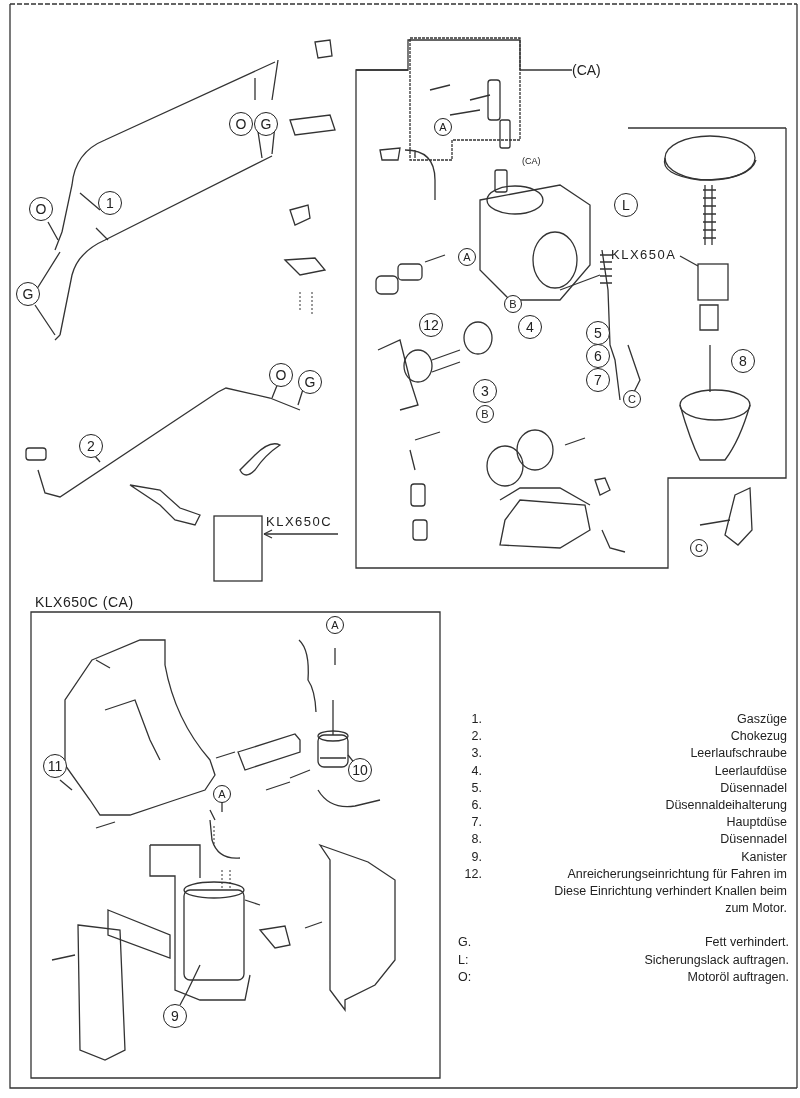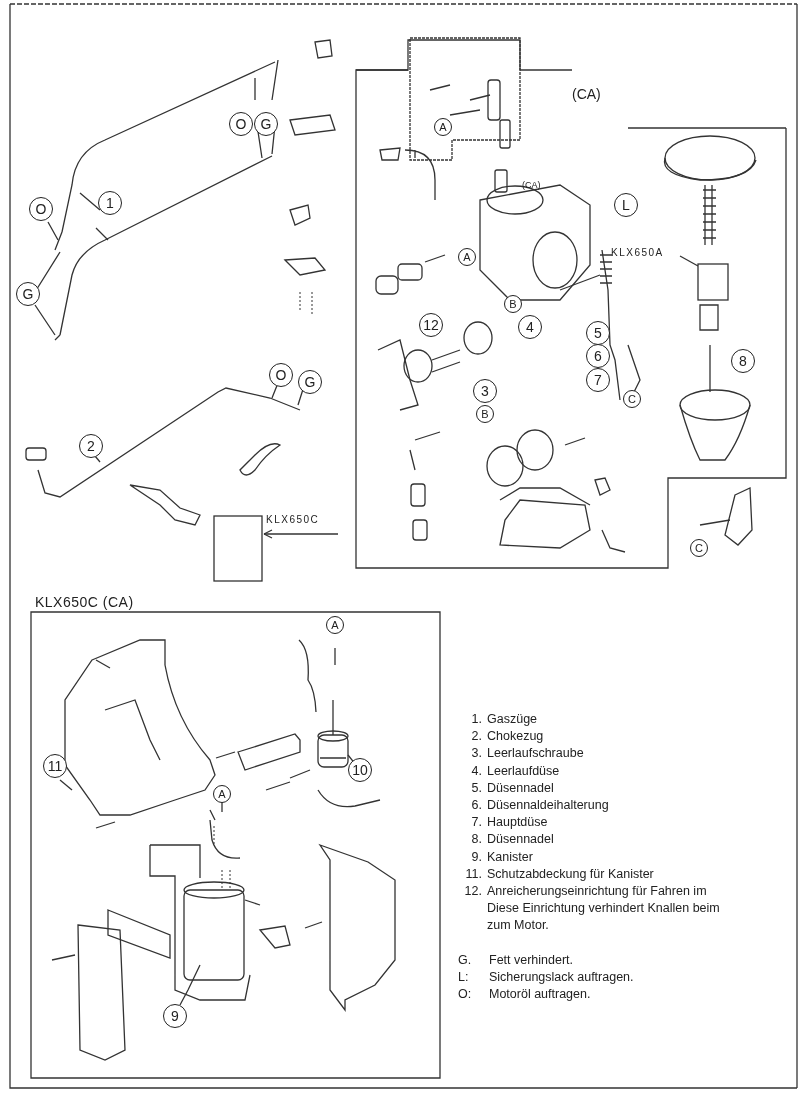--- a/index.html
+++ b/index.html
@@ -1,25 +1,25 @@
 <!DOCTYPE html>
 <html><head>
 <meta charset="utf-8">
 <style>
   html,body{margin:0;padding:0;background:#fff;}
   body{width:800px;height:1098px;position:relative;overflow:hidden;font-family:"Liberation Sans",sans-serif;color:#1a1a1a;}
   #stage{position:absolute;left:0;top:0;width:800px;height:1098px;}
-  .lbl{position:absolute;font-size:13px;line-height:1;color:#222;margin-top:24px;}
+  .lbl{position:absolute;font-size:13px;line-height:1;color:#222;}
   .circ{position:absolute;width:22px;height:22px;border:1.4px solid #222;border-radius:50%;font-size:14px;line-height:22px;text-align:center;background:#fff;color:#222;font-family:"Liberation Sans",sans-serif;}
   .circ.sm{width:16px;height:16px;line-height:16px;font-size:11px;border-width:1px;}
-  .model{position:absolute;font-size:10px;letter-spacing:1.5px;color:#222;}
+  .model{position:absolute;font-size:13px;letter-spacing:1.5px;color:#222;}
   .legend{position:absolute;left:456px;top:711px;font-size:12.5px;line-height:17.2px;color:#222;}
   .legend .row{display:flex;}
   .legend .num{width:26px;text-align:right;padding-right:5px;flex:none;}
-  .legend .txt{width:300px;}
+  .legend .txt{width:300px;text-align:right;}
   .legend .gap{height:17px;}
   .legend .key{width:22px;flex:none;padding-left:2px;}
   .inset-title{position:absolute;left:35px;top:594px;font-size:14px;letter-spacing:0.5px;color:#222;text-align:right;}
 </style>
 </head>
 <body>
 
 <div id="stage">
 
 <svg width="800" height="1098" style="position:absolute;left:0;top:0">
@@ -225,24 +225,20 @@
       </div>
   <div class="row">
         <span class="num">8.</span>
         <span class="txt">Düsennadel</span>
       </div>
   <div class="row">
         <span class="num">9.</span>
         <span class="txt">Kanister</span>
       </div>
   <div class="row">
-        <span class="num">11.</span>
-        <span class="txt">Schutzabdeckung für Kanister</span>
-      </div>
-  <div class="row">
         <span class="num">12.</span>
         <span class="txt">Anreicherungseinrichtung für Fahren im</span>
       </div>
   <div class="row">
         <span class="num"></span>
         <span class="txt">Diese Einrichtung verhindert Knallen beim</span>
       </div>
   <div class="row">
         <span class="num"></span>
         <span class="txt">zum Motor.</span>

